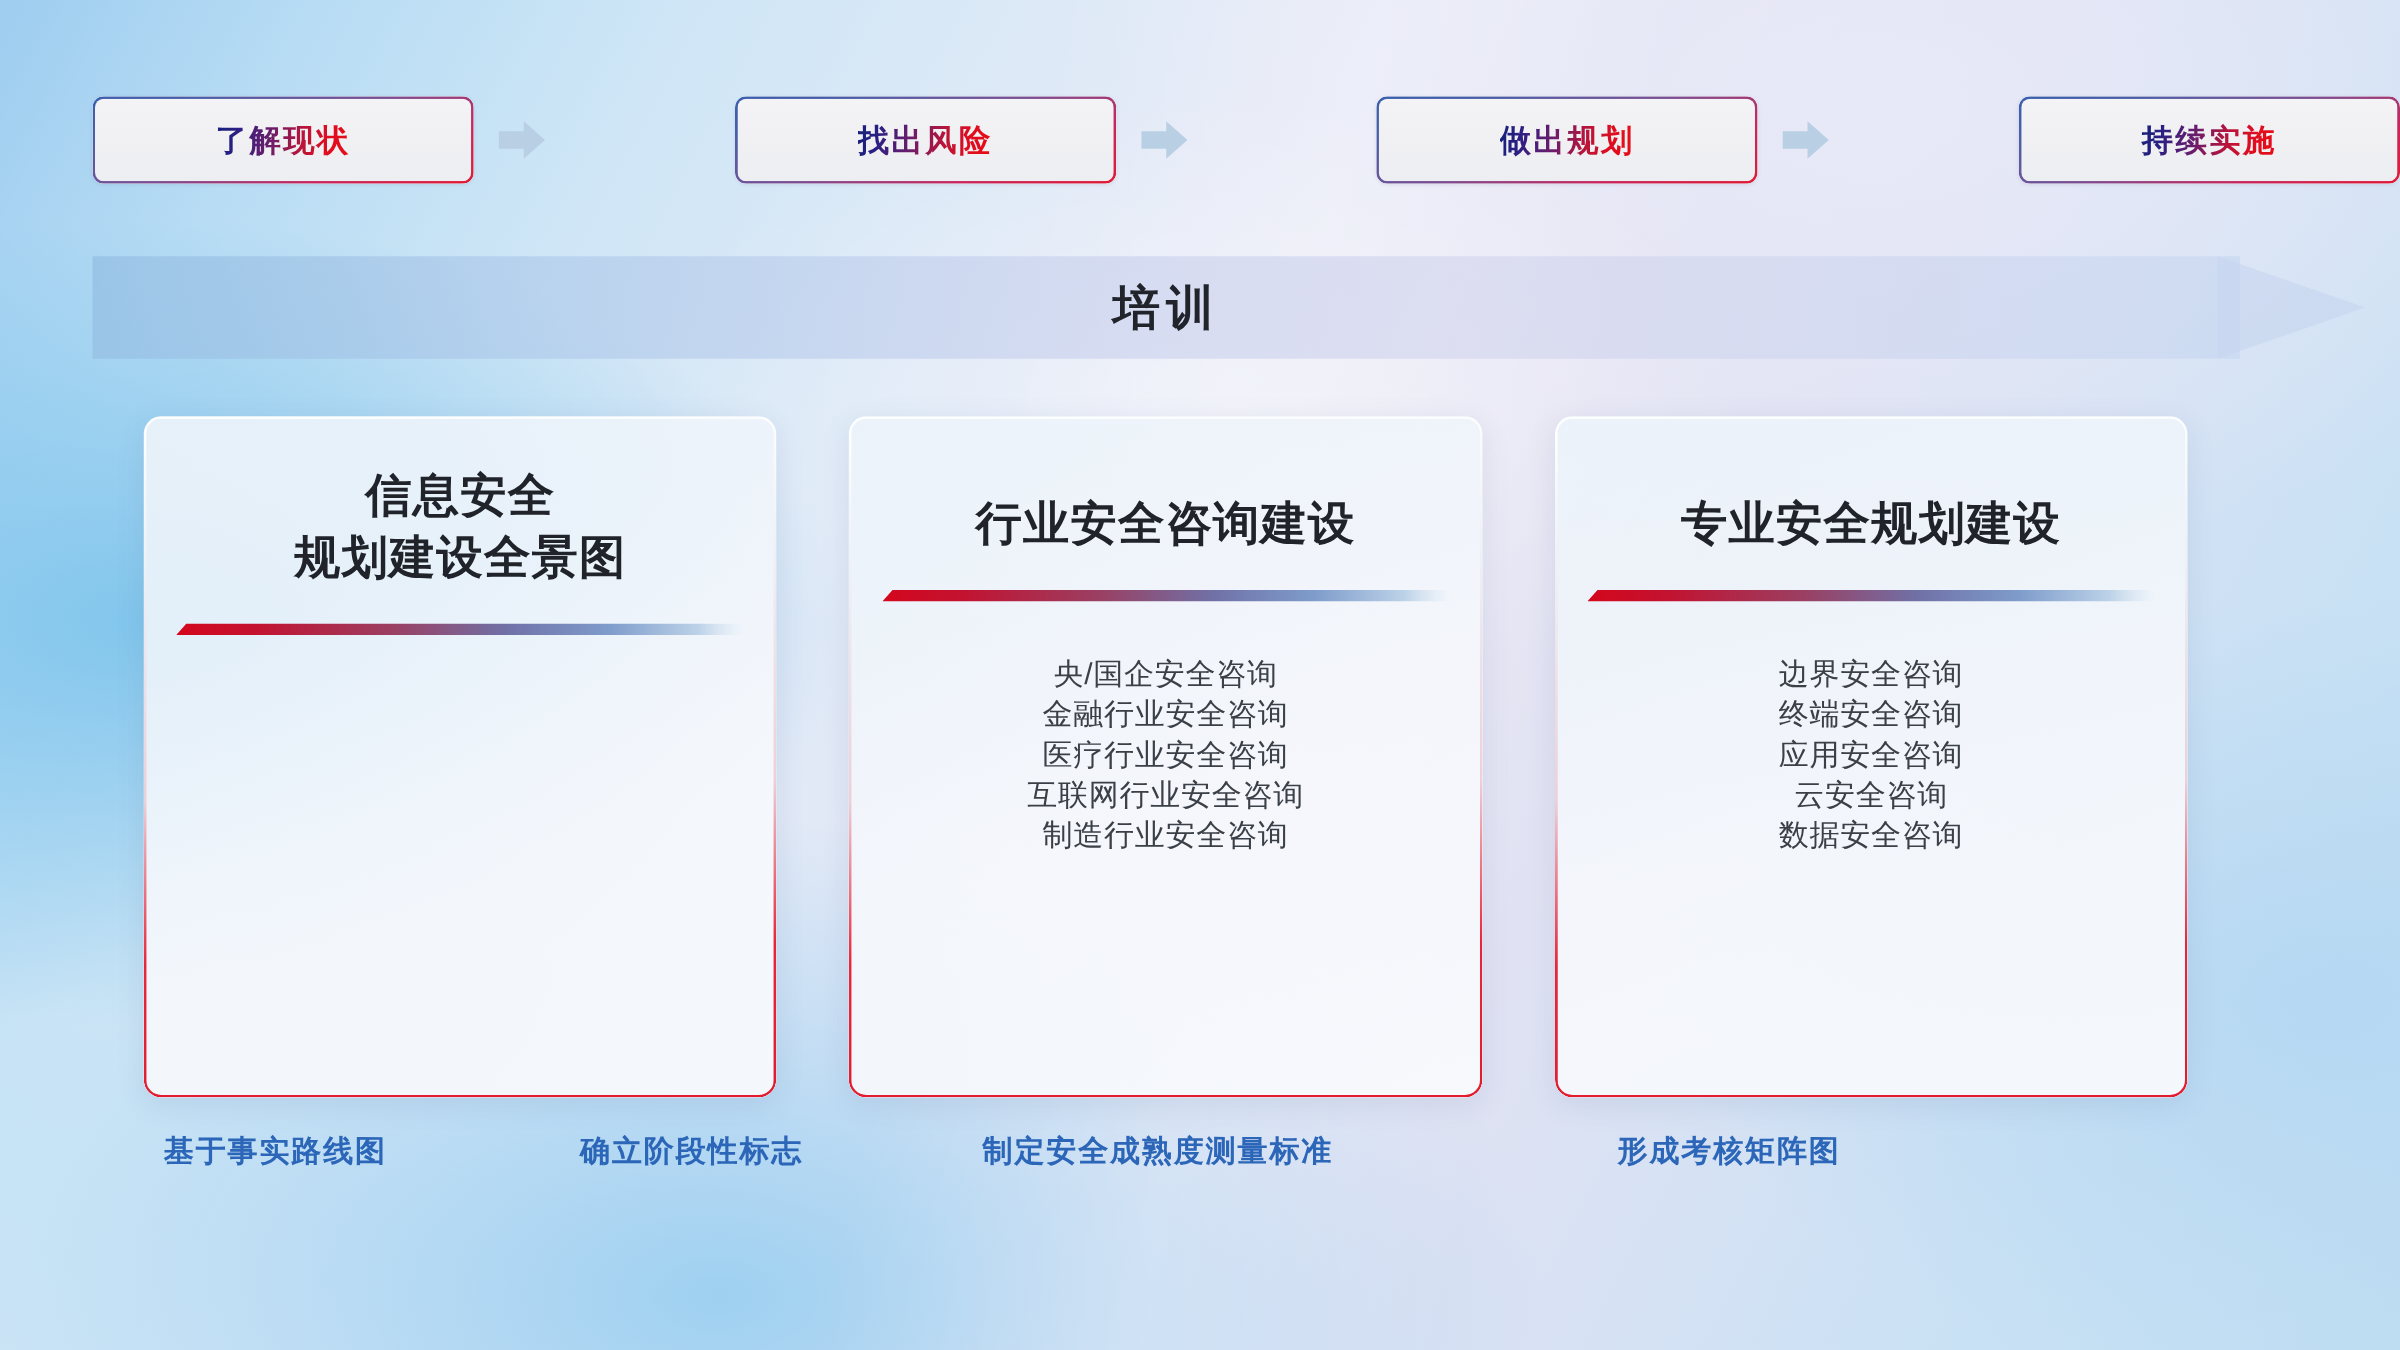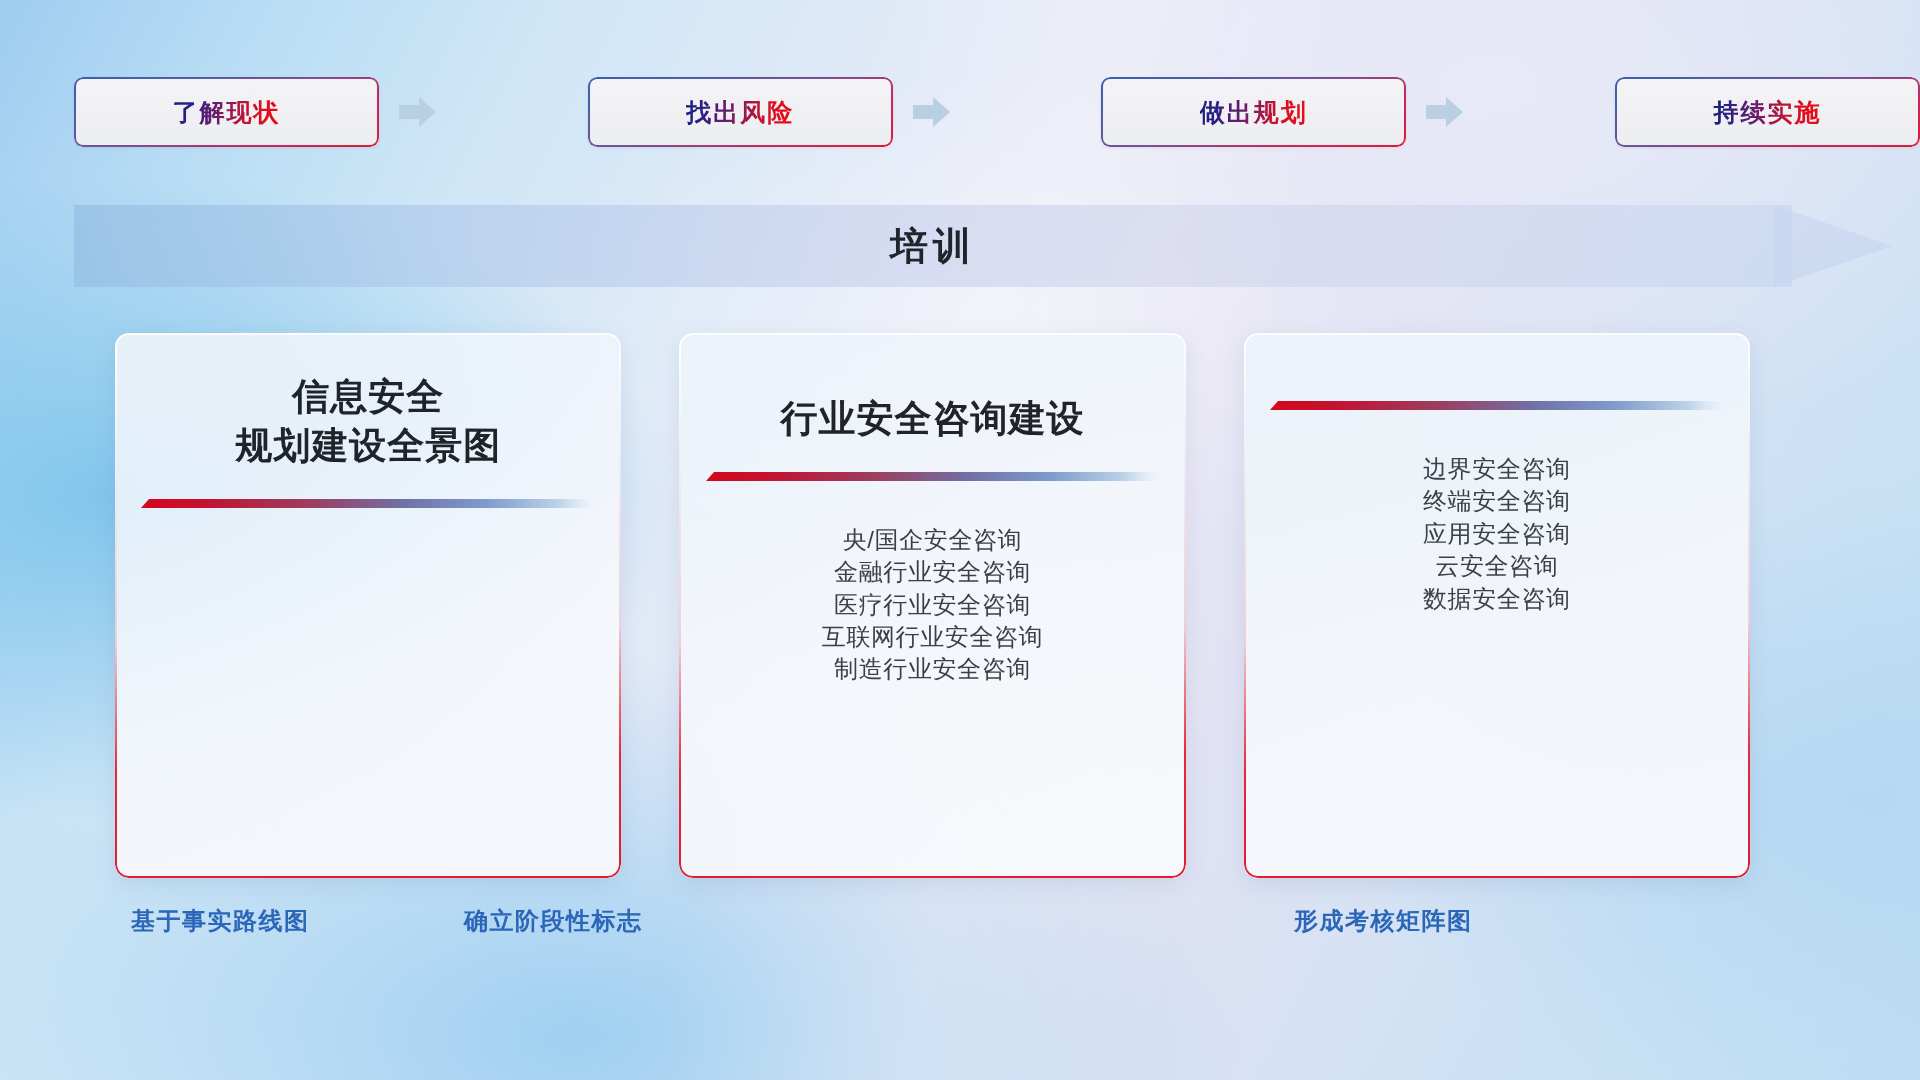--- a/index.html
+++ b/index.html
@@ -289,20 +289,21 @@
         <div class="li">金融行业安全咨询</div>
         <div class="li">医疗行业安全咨询</div>
         <div class="li">互联网行业安全咨询</div>
         <div class="li">制造行业安全咨询</div>
       </div>
     </div>
   </div>
 
   <div class="card">
     <div class="card-inner">
+      <div class="card-title one-line">专业安全规划建设</div>
       <div class="divider">
         <svg width="454" height="14" viewBox="0 0 454 14" preserveAspectRatio="none">
           <defs>
             <linearGradient id="dg3" x1="0" y1="0" x2="1" y2="0">
               <stop offset="0%" stop-color="#d4071c"></stop>
               <stop offset="14%" stop-color="#c31230"></stop>
               <stop offset="38%" stop-color="#9b3f62"></stop>
               <stop offset="58%" stop-color="#7070a6"></stop>
               <stop offset="76%" stop-color="#7e9ccb"></stop>
               <stop offset="92%" stop-color="#bcd2e8"></stop>
@@ -320,14 +321,15 @@
         <div class="li">数据安全咨询</div>
       </div>
     </div>
   </div>
 
 </div>
 
 <div id="captions">
   <div class="caption" style="left:131px">基于事实路线图</div>
   <div class="caption" style="left:464px">确立阶段性标志</div>
+  <div class="caption" style="left:786px">制定安全成熟度测量标准</div>
   <div class="caption" style="left:1294px">形成考核矩阵图</div>
 </div>
 
 </body></html>

